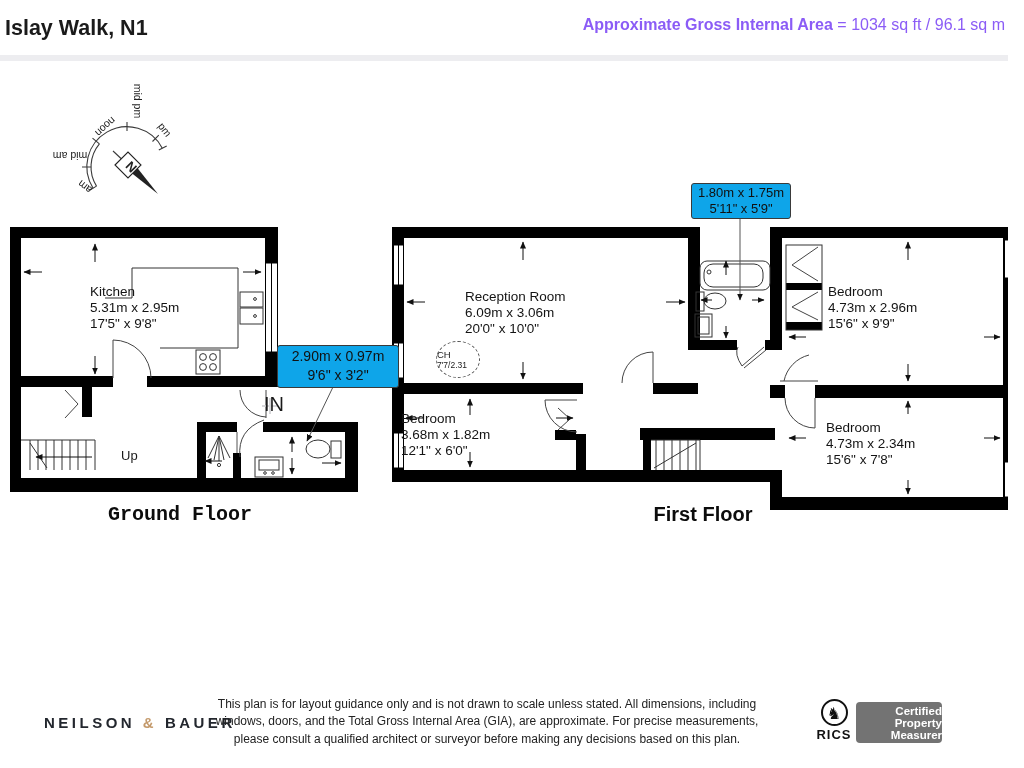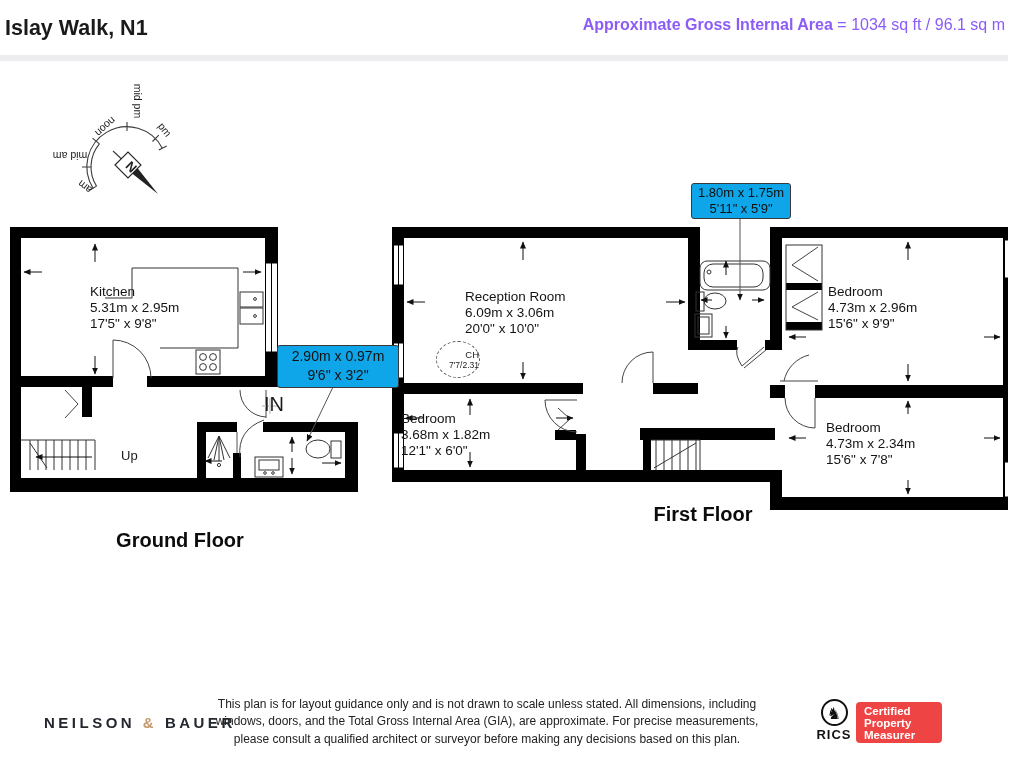--- a/index.html
+++ b/index.html
@@ -12,31 +12,31 @@
   svg.plan{position:absolute;left:0;top:0;width:1024px;height:768px;}
   .room-label{position:absolute;color:#141414;font-size:13.5px;line-height:16px;white-space:nowrap;}
   .dim-box{position:absolute;background:#0ea5e9;border:1px solid #3a3a3a;border-radius:3px;
            text-align:center;color:#111;z-index:3;}
   .dim-box.gf{left:277px;top:345px;width:120px;height:40px;font-size:14px;line-height:19px;padding-top:1px;}
   .dim-box.ff{left:691px;top:183px;width:98px;height:33px;font-size:13px;line-height:16px;padding-top:1px;}
   .caption{position:absolute;font-weight:bold;font-size:20px;color:#0c0c0c;text-align:center;width:200px;}
   .in-label{position:absolute;left:264px;top:393px;font-size:20px;color:#1a1a1a;}
   .up-label{position:absolute;left:85px;top:448px;font-size:13px;color:#1a1a1a;padding-left:36px;}
   .ch-circle{position:absolute;left:436px;top:341px;width:44px;height:37px;border:1px dashed #555;
-             border-radius:50%;text-align:right;font-size:9.5px;line-height:11px;color:#222;padding-top:7px;box-sizing:border-box;}
+             border-radius:50%;text-align:left;font-size:9.5px;line-height:11px;color:#222;padding-top:7px;box-sizing:border-box;}
   .brand{position:absolute;left:44px;top:714px;font-size:15px;font-weight:bold;letter-spacing:3.5px;color:#23272e;white-space:nowrap;}
   .brand .amp{color:#c49a6c;}
   .disclaimer{position:absolute;left:207px;top:696px;width:560px;text-align:center;
               font-size:12px;line-height:17.3px;color:#222;}
   .rics{position:absolute;left:812px;top:699px;width:44px;text-align:center;}
   .rics .lion{width:27px;height:27px;border:2px solid #111;border-radius:50%;margin:0 auto;
               font-size:16px;line-height:25px;color:#111;box-sizing:border-box;}
   .rics .word{font-size:13px;font-weight:bold;letter-spacing:1px;color:#111;margin-top:1px;}
-  .badge{position:absolute;left:856px;top:702px;width:86px;height:41px;background:#ef4444;color:#fff;
-         border-radius:4px;padding:4px 0 0 8px;box-sizing:border-box;font-size:11.5px;font-weight:bold;line-height:11.5px;}
+  .badge{position:absolute;left:856px;top:702px;width:86px;height:41px;background:#737373;color:#fff;
+         border-radius:4px;padding:4px 0 0 8px;box-sizing:border-box;font-size:11.5px;font-weight:bold;line-height:11.5px;text-align:right;}
   .badge div{margin-bottom:0.5px;}
 </style>
 </head>
 <body>
 
 <div class="page">
 
   <div class="hdr-left">Islay Walk, N1</div>
   <div class="hdr-right"><span class="b">Approximate Gross Internal Area</span><span> = 1034 sq ft / 96.1 sq m</span></div>
   <div class="band"></div>
@@ -265,21 +265,21 @@
     <div>17'5" x 9'8"</div>
   </div>
 
   <div class="dim-box gf">
     <div>2.90m x 0.97m</div>
     <div>9'6" x 3'2"</div>
   </div>
 
   <div class="in-label">IN</div>
   <div class="up-label">Up</div>
-  <div class="caption" style="left:80px;top:529px;">Ground Floor</div>
+  <div class="caption" style="left:80px;top:503px;font-family:Liberation Mono, monospace;">Ground Floor</div>
 
   <div class="dim-box ff">
     <div>1.80m x 1.75m</div>
     <div>5'11" x 5'9"</div>
   </div>
 
   <div class="room-label" style="left:465px;top:289px;width:162px;">
     <div>Reception Room</div>
     <div>6.09m x 3.06m</div>
     <div>20'0" x 10'0"</div>

